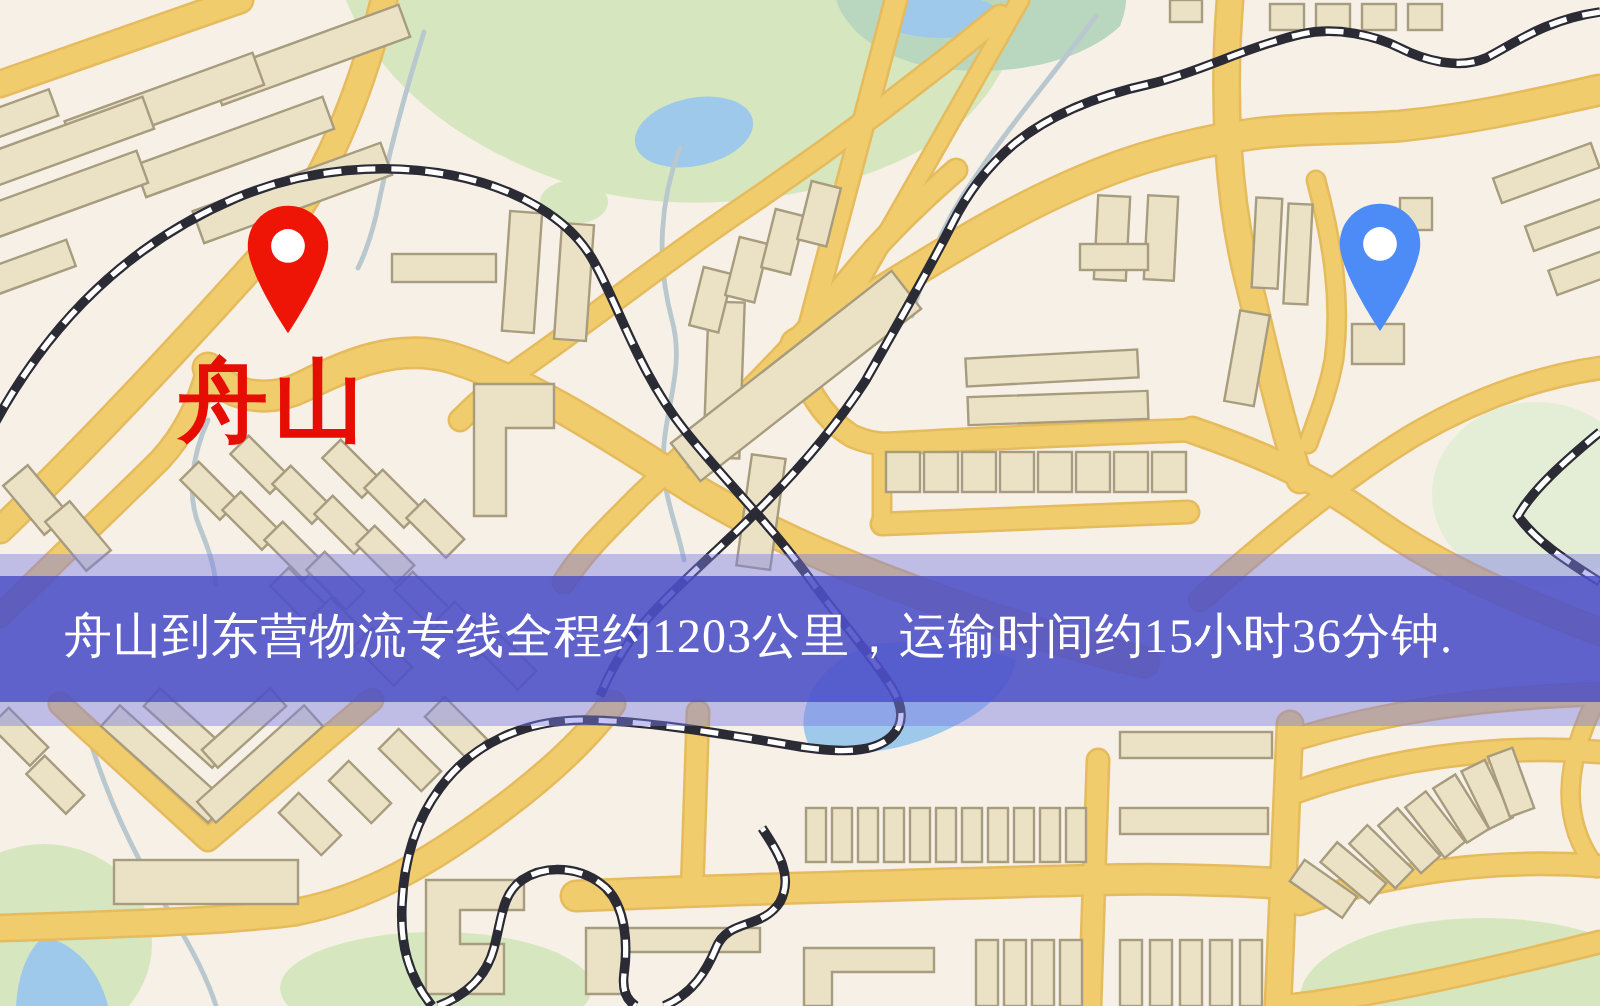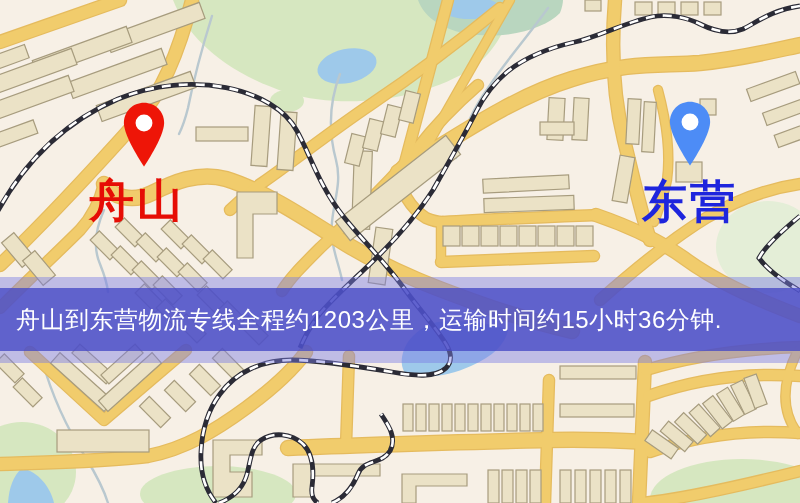--- a/index.html
+++ b/index.html
@@ -33,21 +33,21 @@
   .pin-red path{fill:var(--pin-red,#ee1507);}
   .pin-blue path{fill:var(--pin-blue,#4d8cf6);}
 
   .city-label{position:absolute;font-size:45px;font-weight:600;letter-spacing:3px;line-height:1;white-space:nowrap;}
   .label-zhoushan{left:89px;top:178px;color:var(--label-red,#e60d05);text-align:center;}
   .label-dongying{left:642px;top:179px;color:var(--label-blue,#1e25dd);}
 
   
   .banner{position:absolute;left:0;top:277px;width:800px;height:86px;background:var(--banner-halo,rgba(122,124,228,0.45));}
   .banner-core{position:absolute;left:0;top:11px;width:800px;height:63px;background:var(--banner-core,rgba(72,75,197,0.8));}
-  .banner-text{display:block;padding-left:16px;line-height:63px;font-size:24px;letter-spacing:0.5px;color:var(--banner-text,#ffffff);white-space:nowrap;}
+  .banner-text{display:block;padding-left:32px;line-height:63px;font-size:24px;letter-spacing:0.5px;color:var(--banner-text,#ffffff);white-space:nowrap;font-family:Liberation Serif, serif;}
 </style>
 </head>
 <body>
 
 <div class="stage">
   <svg class="map-svg" viewBox="0 0 800 503" aria-hidden="true">
 
     <g id="parks">
       <path d="M173,0 C188,38 224,72 288,93 C345,110 418,100 466,72 C494,55 508,28 513,0 Z"></path>
       <path class="park-dark" d="M418,0 C424,18 446,33 478,35 C515,38 546,27 560,13 C562,8 563,3 563,0 Z"></path>
@@ -282,14 +282,13 @@
     </svg>
   </div>
   <div class="marker marker-dongying">
     <svg class="pin-blue" viewBox="0 0 48 70">
       <path d="M24 69 C24 69 45 38 45 23.5 C45 11.6 35.6 2.5 24 2.5 C12.4 2.5 3 11.6 3 23.5 C3 38 24 69 24 69 Z"></path>
       <circle cx="24" cy="23.5" r="8.8" fill="#ffffff"></circle>
     </svg>
   </div>
 
   <div class="city-label label-zhoushan">舟山</div>
-  <div class="city-label label-dongying">东营</div>
 </div>
 
 </body></html>

